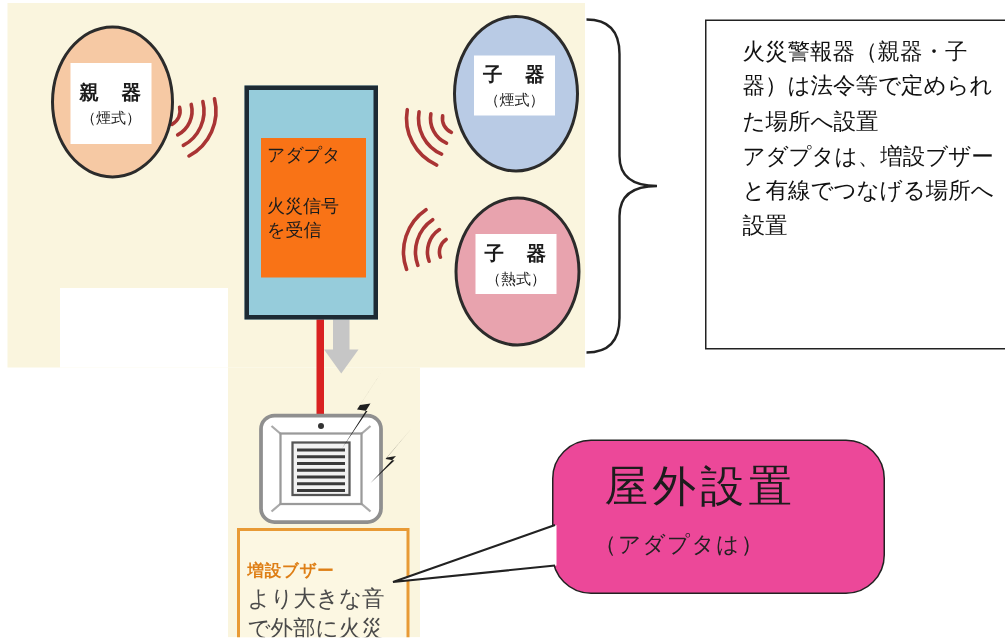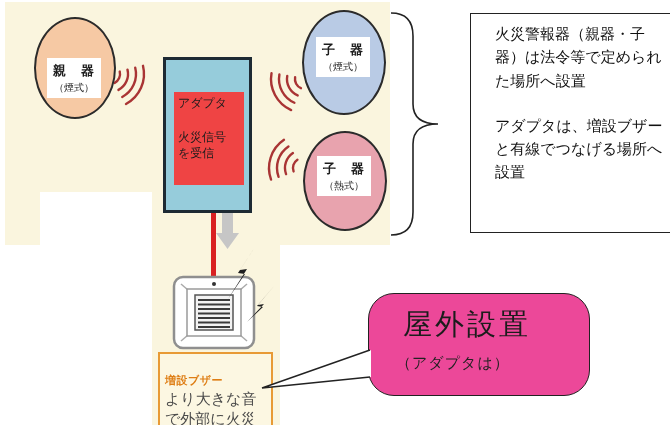--- a/index.html
+++ b/index.html
@@ -22,29 +22,29 @@
   .oval.heat{background:var(--child-heat-fill);}
   .dev-label{
     position:absolute;background:#fff;text-align:center;z-index:2;
     display:flex;flex-direction:column;justify-content:center;gap:1px;
   }
   .dev-label .nm{font-size:13px;font-weight:600;letter-spacing:1px;}
   .dev-label .tp{font-size:10px;}
   
   .adapter{background:var(--adapter-fill);border:3px solid #1d2a33;z-index:2;}
   .adapter-label{
-    position:absolute;left:8px;top:32px;width:64px;height:90px;background:#ef4444;
+    position:absolute;left:8px;top:32px;width:64px;height:90px;background:#f97316;
     font-size:12px;line-height:1.4;padding:3px 2px 0 4px;white-space:pre-line;z-index:2;
   }
   
   .info-box{
     border:1.5px solid #222;background:#fff;z-index:2;
     padding:9px 24px;font-size:15px;line-height:1.55;color:#111;
   }
-  .info-box .p2{margin-top:22px;}
+  .info-box .p2{}
   
   .bubble{
     border:1.6px solid #222;border-radius:26px;background:#ec4899;z-index:2;
   }
   .bubble .title{font-size:29px;letter-spacing:3px;margin:11px 0 0 34px;}
   .bubble .subtitle{font-size:15px;letter-spacing:1px;margin:9px 0 0 27px;color:#222;}
   
   .buzzer-note{
     border:2px solid var(--orange-border);background:#FCF7E2;z-index:2;
     padding:19px 5px 2px 5px;
@@ -106,21 +106,21 @@
 
     <g fill="#1f1f1f">
       <polygon points="257,244 240,270 247,269 228,299 245,274 238,273"></polygon>
       <polygon points="274,286 258,305 264,304 247,322 263,307 257,306"></polygon>
     </g>
 
     <path d="M391,13 Q413,13 413,36 L413,104 Q413,124 438,124 Q413,124 413,144 L413,212 Q413,235 391,235" fill="none" stroke="#222" stroke-width="1.6"></path>
   </svg>
 
   <div class="abs oval parent" style="left:34px;top:17px;width:78px;height:98px;"></div>
-  <div class="dev-label" style="left:47px;top:58px;width:54px;height:40px;">
+  <div class="dev-label" style="left:47px;top:42px;width:54px;height:54px;">
     <span class="nm">親　器</span>
     <span class="tp">（煙式）</span>
   </div>
 
   <div class="abs oval smoke" style="left:302px;top:10px;width:80px;height:101px;"></div>
   <div class="dev-label" style="left:316px;top:37px;width:54px;height:40px;">
     <span class="nm">子　器</span>
     <span class="tp">（煙式）</span>
   </div>
 

